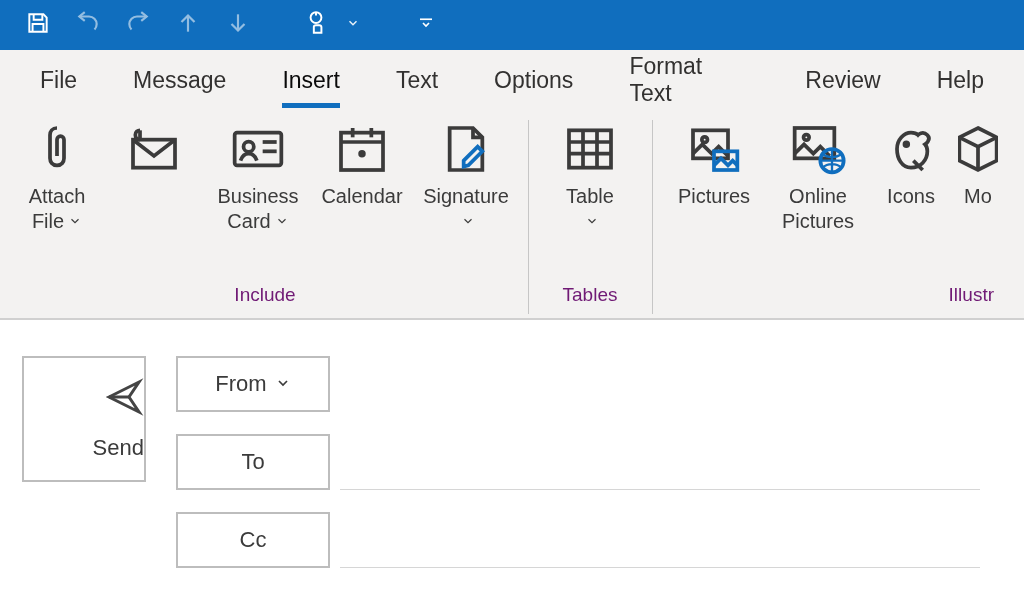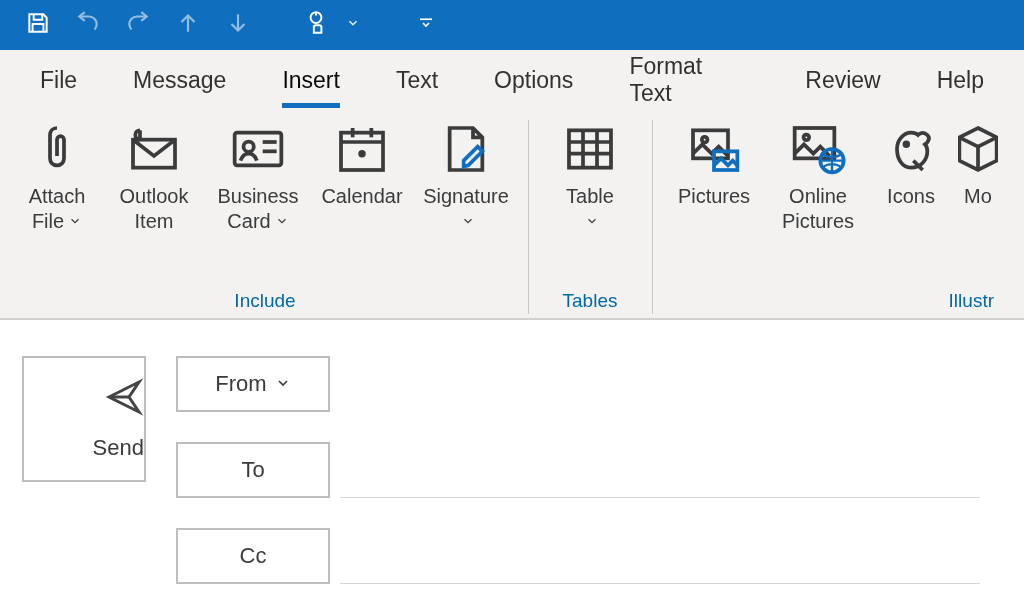--- a/index.html
+++ b/index.html
@@ -90,22 +90,22 @@
     width: 1px;
     background: #c6c6c6;
   }
   .ribbon-group-buttons {
     display: flex;
     gap: 12px;
     flex: 1;
   }
   .ribbon-group-label {
     font-size: 19px;
-    color: #0369a1;
-    padding-bottom: 6px;
+    color: #701a75;
+    padding-bottom: 12px;
   }
   .ribbon-btn {
     display: flex;
     flex-direction: column;
     align-items: center;
     width: 92px;
     padding-top: 2px;
   }
   .ribbon-btn .icon-slot {
     height: 66px;
@@ -164,21 +164,21 @@
     fill: none;
     stroke-width: 1.8;
   }
   .send-box .label {
     font-size: 22px;
     color: #3b3b3b;
   }
   .fields {
     display: flex;
     flex-direction: column;
-    gap: 30px;
+    gap: 22px;
   }
   .field-row {
     display: flex;
     align-items: center;
     gap: 10px;
   }
   .field-btn {
     width: 150px;
     height: 52px;
     border: 2px solid #bdbdbd;
@@ -313,24 +313,20 @@
         <div class="icon-slot">
             <span>
           <svg viewBox="0 0 24 24">
                 <path d="M6 4v4"></path>
                 <path d="M6 4c-1 0-2 .6-2 2s1 2 2 2"></path>
                 <rect x="3" y="8" width="18" height="12"></rect>
                 <path d="M3 8l9 7 9-7"></path>
               </svg>
         </span>
           </div>
-        <div class="label">
-          <span>Outlook</span>
-          <span>Item</span>
-        </div>
       </div>
 
       <div class="ribbon-btn">
         <div class="icon-slot">
             <span>
           <svg viewBox="0 0 24 24">
                 <rect x="2" y="5" width="20" height="14" rx="1"></rect>
                 <circle cx="8" cy="11" r="2.2"></circle>
                 <path d="M4.5 17c.7-2 2-3 3.5-3s2.8 1 3.5 3"></path>
                 <path d="M14 9h6"></path>

